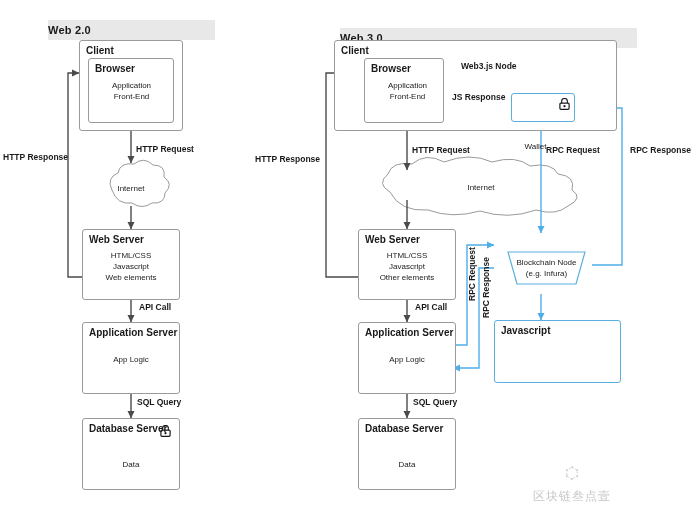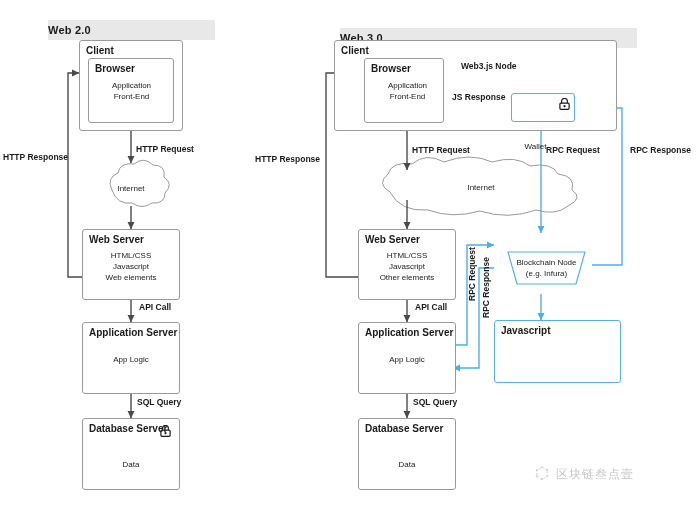--- a/index.html
+++ b/index.html
@@ -292,21 +292,21 @@
   <div class="edge-label" style="left:452px;top:92px;">JS Response</div>
   <div class="edge-label" style="left:412px;top:145px;">HTTP Request</div>
   <div class="edge-label" style="left:255px;top:154px;">HTTP Response</div>
   <div class="edge-label" style="left:546px;top:145px;">RPC Request</div>
   <div class="edge-label" style="left:630px;top:145px;">RPC Response</div>
   <div class="edge-label vert" style="left:467px;top:301px;">RPC Request</div>
   <div class="edge-label vert" style="left:481px;top:318px;">RPC Response</div>
   <div class="edge-label" style="left:415px;top:302px;">API Call</div>
   <div class="edge-label" style="left:413px;top:397px;">SQL Query</div>
 
-  <div id="watermark" style="left:533px;top:465px;">
+  <div id="watermark" style="left:533px;top:465px;flex-direction:column;">
     <svg width="18" height="18" viewBox="0 0 18 18">
       <g fill="none" stroke="#555555" stroke-width="0.9">
         <path d="M9,2.2 L14.2,5.2 L14.2,11.2 L9,14.2 L3.8,11.2 L3.8,5.2 Z" stroke-dasharray="2 1.6"></path>
         <circle cx="9" cy="2.2" r="1.1" fill="#777777" stroke="none"></circle>
         <circle cx="14.2" cy="5.2" r="1.1" fill="#777777" stroke="none"></circle>
         <circle cx="14.2" cy="11.2" r="1.1" fill="#777777" stroke="none"></circle>
         <circle cx="9" cy="14.2" r="1.1" fill="#777777" stroke="none"></circle>
         <circle cx="3.8" cy="11.2" r="1.1" fill="#777777" stroke="none"></circle>
         <circle cx="3.8" cy="5.2" r="1.1" fill="#777777" stroke="none"></circle>
       </g>

